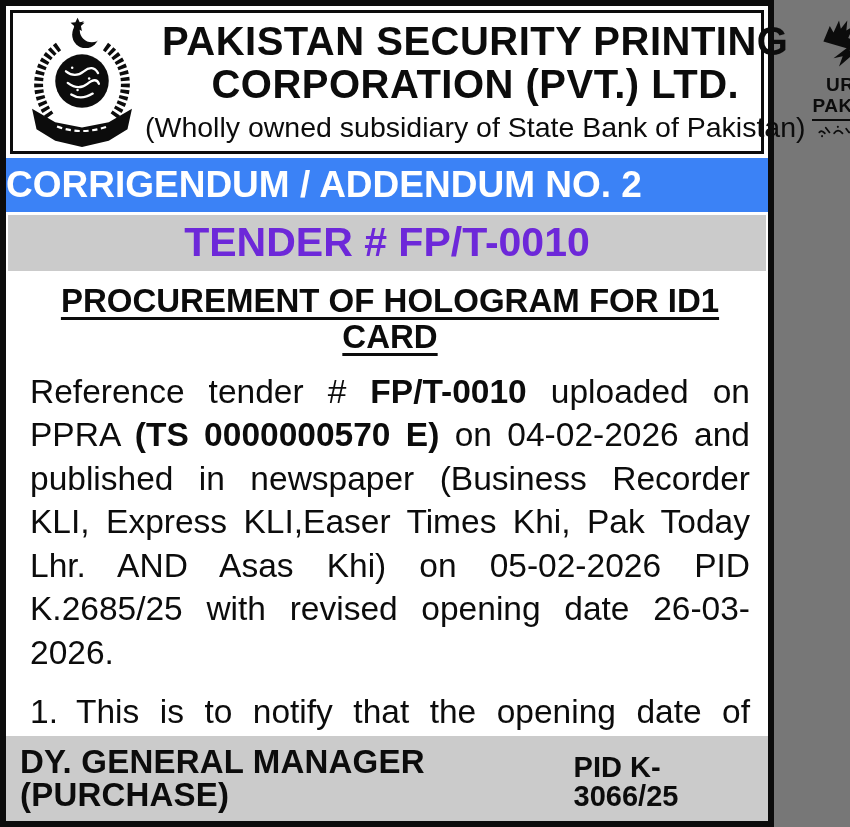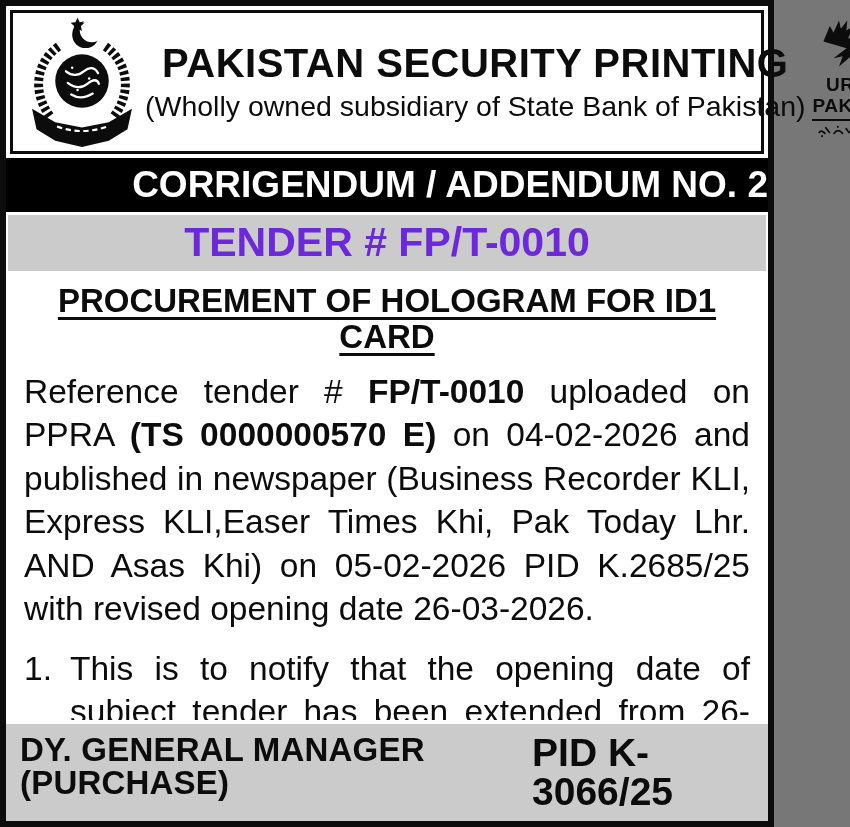--- a/index.html
+++ b/index.html
@@ -25,36 +25,36 @@
   .emblem-wrap { flex: 0 0 122px; height: 134px; display: flex; align-items: center; justify-content: center; }
   .title-block { flex: 1 1 auto; text-align: center; padding: 0 2px; }
   .org-line { font-weight: bold; font-size: 40px; line-height: 1.06; letter-spacing: 0.5px; white-space: nowrap; }
   .org-subtitle { font-size: 28.5px; line-height: 1.1; margin-top: 7px; white-space: nowrap; text-align: right; }
   .uraan-block { flex: 0 0 108px; height: 138px; text-align: center; padding-top: 2px; }
   .uraan-word { font-weight: bold; font-size: 19px; line-height: 1.08; letter-spacing: 0.5px; }
   .uraan-rule { border-top: 2.5px solid #0c0c0c; margin: 3px 4px 3px 4px; }
   
   .black-bar {
     flex: 0 0 auto;
-    background: #000000; color: #fff;
-    text-align: right; font-weight: bold;
+    background: #3b82f6; color: #fff;
+    text-align: left; font-weight: bold;
     font-size: 37px; line-height: 1;
     padding: 8px 0 9px;
     margin-top: 2px;
   }
   .gray-bar {
     flex: 0 0 auto;
     background: #cbcbcb; color: #6d28d9;
     text-align: center; font-weight: bold;
     font-size: 41px; line-height: 1;
     padding: 7px 0 8px;
     margin: 3px 2px 0 2px;
   }
   
-  .doc-body { flex: 1 1 auto; padding: 8px 18px 0 18px; overflow: hidden; }
+  .doc-body { flex: 1 1 auto; padding: 8px 18px 0 24px; overflow: hidden; }
   .proc-heading {
     text-align: center;
     font-weight: bold; font-size: 33px; line-height: 1.1;
     text-decoration: underline;
     text-decoration-thickness: 3px;
     text-underline-offset: 5px;
     margin: 4px 0 14px 0;
   }
   .ref-para {
     font-size: 33.5px; line-height: 1.3;
@@ -62,26 +62,26 @@
     margin: 0 0 16px 0;
   }
   .list-item { display: flex; font-size: 33.5px; line-height: 1.3; margin: 14px 0 0 0; }
   .item-number { flex: 0 0 46px; }
   .item-text { flex: 1 1 auto; text-align: justify; }
   .item-text .seg-u { text-decoration: underline; text-decoration-thickness: 3.5px; text-underline-offset: 5px; }
   
   .footer-bar {
     flex: 0 0 auto;
     background: #cbcbcb;
-    display: flex; justify-content: space-between; 
+    display: flex; justify-content: space-between; align-items: flex-end;
     padding: 9px 24px 10px 14px;
     margin-top: 4px;
   }
   .footer-signatory { font-weight: bold; font-size: 33px; line-height: 1; letter-spacing: 0.2px; }
-  .footer-pid { font-weight: bold; font-size: 39px; line-height: 1; }
+  .footer-pid { font-weight: bold; font-size: 29px; line-height: 1; }
 </style>
 </head>
 <body>
 
 <div class="notice">
 
   <div class="header-box">
     <div class="emblem-wrap" aria-label="pakistan-security-printing-corporation-crest">
       <svg viewBox="0 0 120 148" width="118" height="132">
 
@@ -98,20 +98,21 @@
           <circle cx="68" cy="70" r="1.4" fill="#fff"></circle>
         <circle cx="55" cy="83" r="1.4" fill="#fff"></circle>
 
         <path d="M4,104 l26,15 30,6 30,-6 26,-15 -5,23 -21,13 -30,7 -30,-7 -21,-13 Z" fill="#0c0c0c"></path>
         <path d="M32,124 q28,10 56,0" stroke="#fff" stroke-width="2.4" stroke-dasharray="6 4" fill="none"></path>
       </svg>
     </div>
 
     <div class="title-block">
       <div class="org-line">PAKISTAN SECURITY PRINTING</div>
+      <div class="org-line">CORPORATION (PVT.) LTD.</div>
       <div class="org-subtitle">(Wholly owned subsidiary of State Bank of Pakistan)</div>
     </div>
 
     <div class="uraan-block">
       <svg viewBox="0 0 100 62" width="94" height="57" aria-label="diving-eagle-with-star">
 
         <path d="M8,30 L15,13 L19,20 L25,7 L27,16 L34,7 L33,18 L41,13 L35,26 L46,31 L36,38 Z" fill="#0c0c0c"></path>
 
         <path d="M48,28 C50,12 63,2 80,4 C91,6 96,11 94,16 C84,13 76,17 70,24 C62,31 55,33 48,28 Z" fill="#0c0c0c"></path>
 

